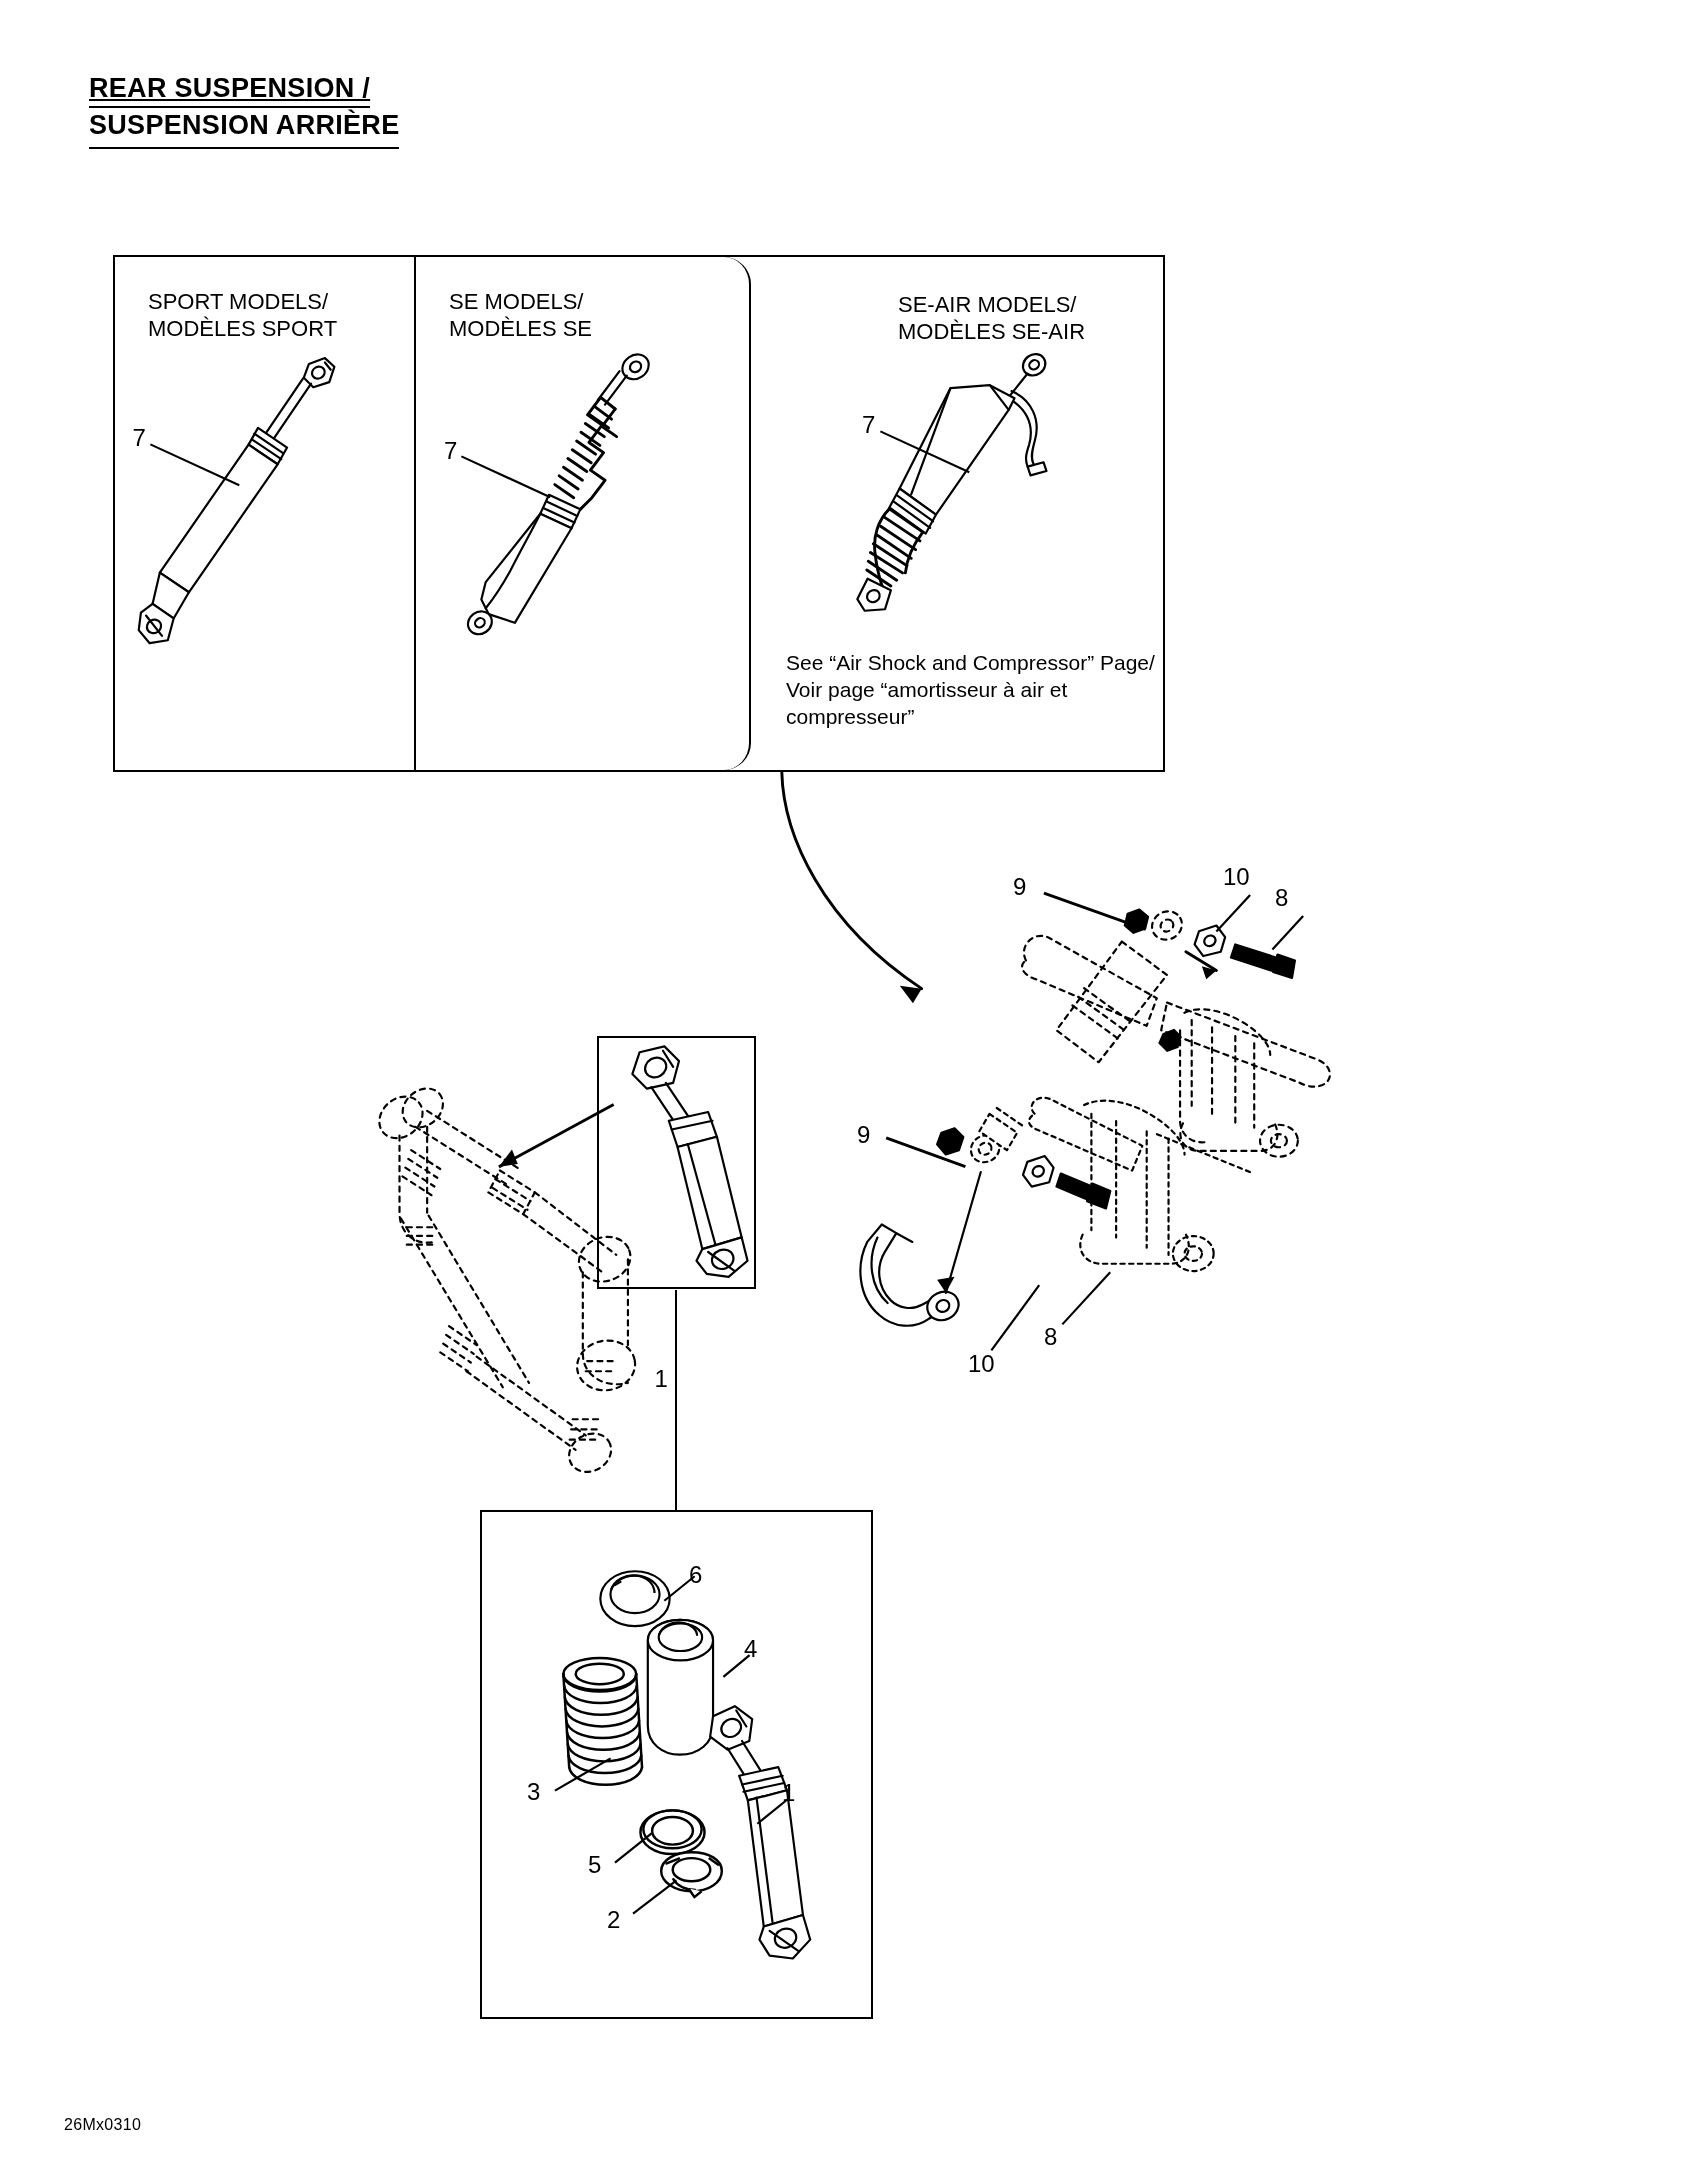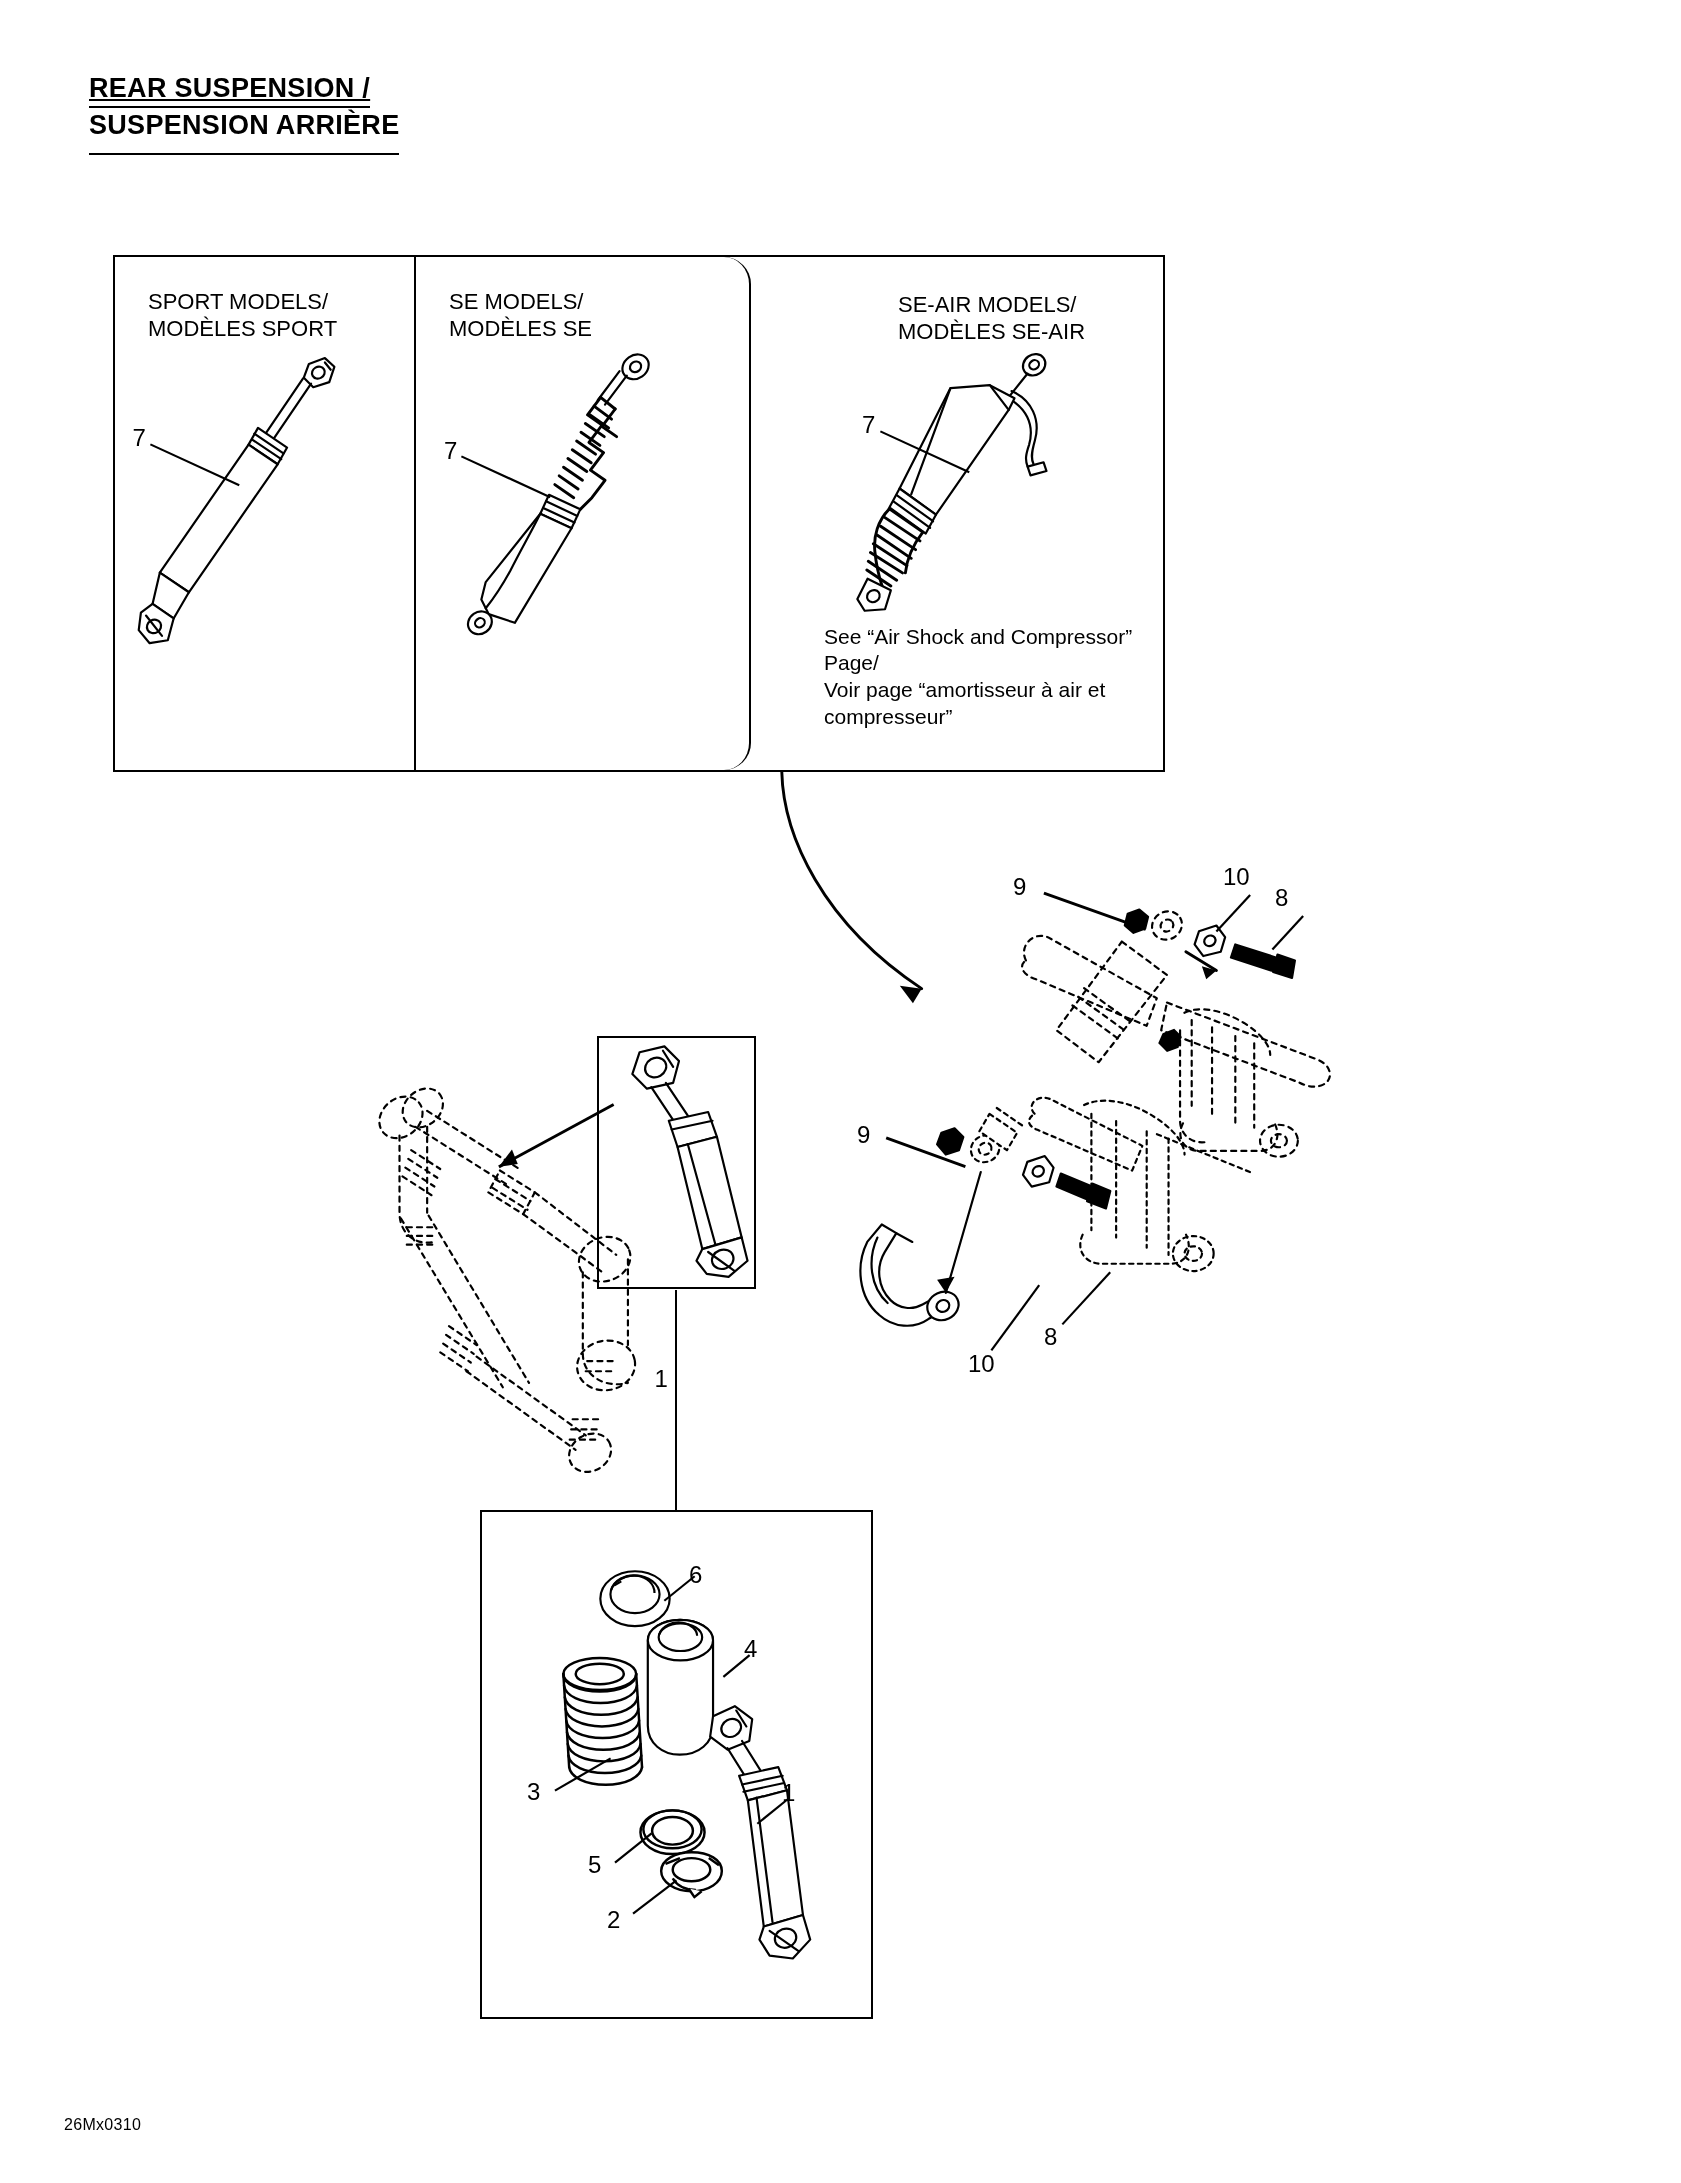--- a/index.html
+++ b/index.html
@@ -29,21 +29,21 @@
   #page-title .tline {
     display: block;
     border-bottom: 2.9px solid #000;
     padding-bottom: 0.7px;
     width: max-content;
     text-decoration: underline;
   }
   #page-title .tline2 {
     display: block;
     border-bottom: 2.9px solid #000;
-    padding-bottom: 11px;
+    padding-bottom: 5px;
     margin-top: 2.2px;
     width: max-content;
   }
 
   
   #variant-panels {
     position: absolute;
     left: 113px;
     top: 255px;
     width: 1052px;
@@ -71,21 +71,20 @@
   .variant-panel.p2 .panel-heading { left: 33px; top: 32px; }
   .variant-panel.p3 .panel-heading { left: 147px; top: 35px; }
 
   .panel-note {
     position: absolute;
     left: 35px;
     bottom: 39px;
     font-size: 21px;
     line-height: 1.28;
     white-space: pre-line;
-    margin-left: 38px;
   }
 
   .panel-art {
     position: absolute;
   }
   .variant-panel.p1 .panel-art { left: 14.6px;  top: 95px; }
   .variant-panel.p2 .panel-art { left: 29px;  top: 95px; }
   .variant-panel.p3 .panel-art { left: 102px; top: 86px; }
 
   

